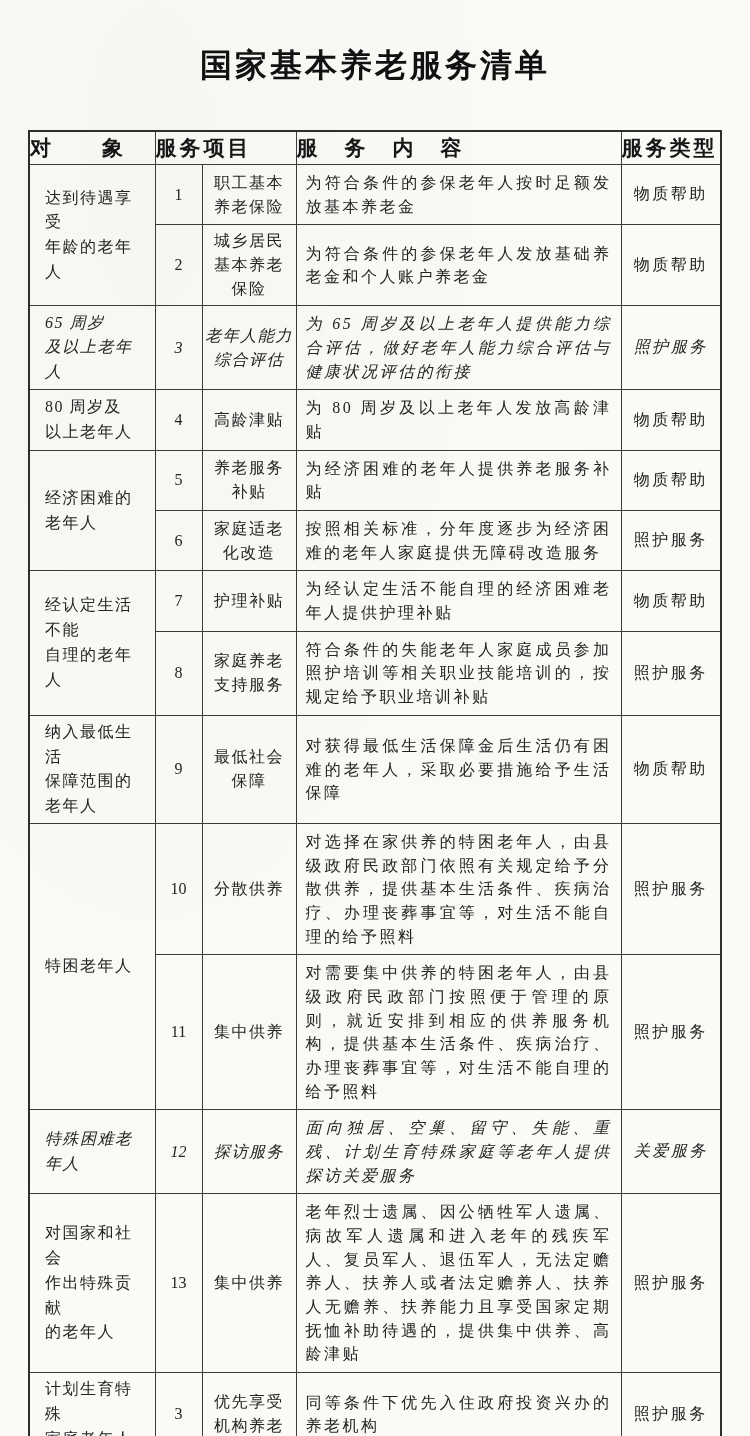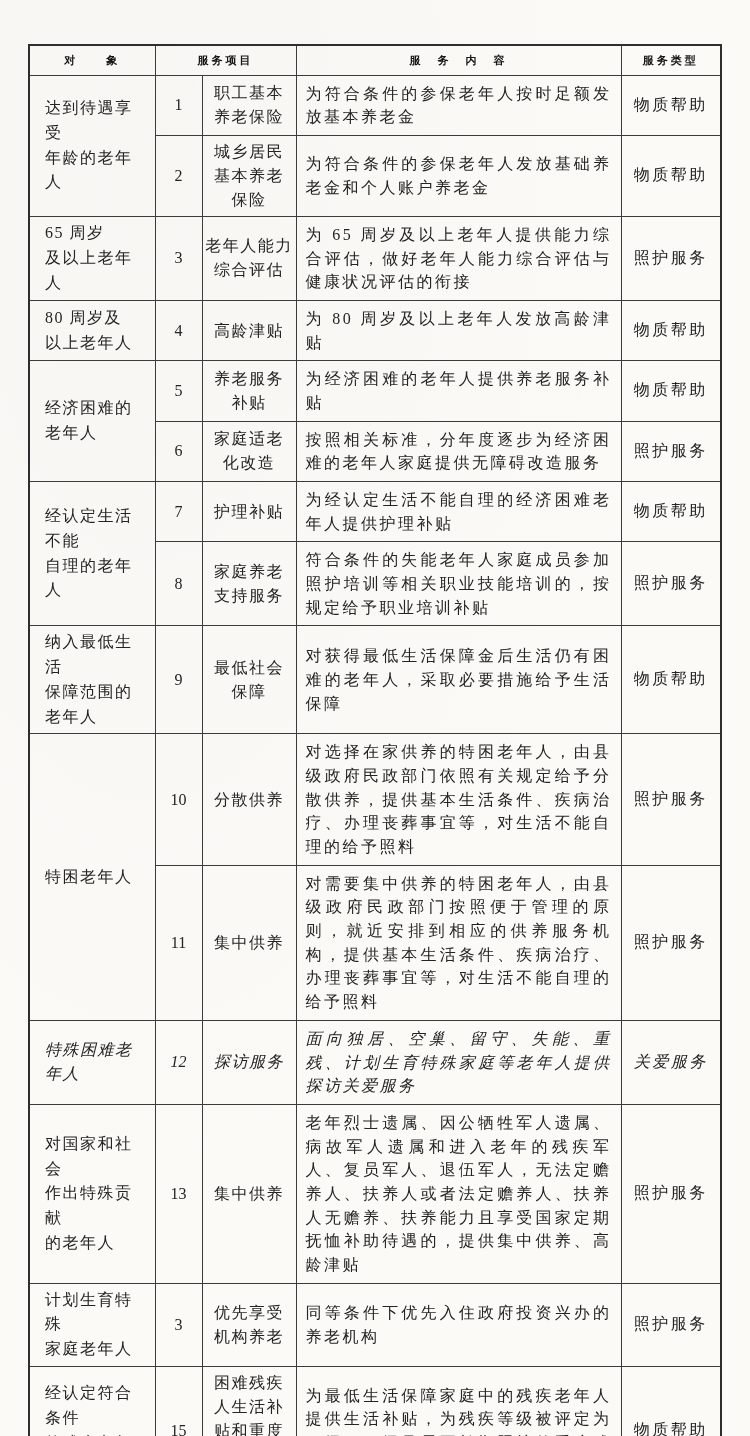--- a/index.html
+++ b/index.html
@@ -45,23 +45,23 @@
     vertical-align: middle;
     font-size: 16px;
     color: #242424;
     overflow: hidden;
   }
   table.service-table { border: 2px solid #2e2e2e; }
 
   .service-table thead th {
     height: 30px;
     font-weight: bold;
-    text-align: center;
+    text-align: left;
     letter-spacing: 3px;
-    font-size: 11px;
+    font-size: 21px;
     color: #161616;
     padding: 2px 0;
   }
   td.obj {
     text-align: left;
     white-space: pre-line;
     line-height: 1.55;
     letter-spacing: 1.5px;
     padding: 4px 15px;
   }
@@ -85,39 +85,40 @@
     padding: 6px 9px;
   }
   td.type {
     text-align: center;
     letter-spacing: 2.5px;
     padding: 4px 10px;
   }
   
   tr.r1  { height: 56px; }
   tr.r2  { height: 72px; }
-  tr.r3  { height: 75px; }
+  tr.r3  { height: 75px; font-style: italic; }
   tr.r4  { height: 48px; border-radius: 13px; }
   tr.r5  { height: 47px; }
   tr.r6  { height: 57px; }
   tr.r7  { height: 56px; }
   tr.r8  { height: 67px; }
   tr.r9  { height: 75px; }
   tr.r10 { height: 120px; }
   tr.r11 { height: 115px; }
   tr.r12 { height: 82px; font-style: italic; }
   tr.r13 { height: 143px; }
   tr.r14 { height: 52px; }
   tr.r15 { height: 118px; }
 </style>
 </head>
 <body>
 
 <div class="page">
 
+  <h1 class="doc-title">国家基本养老服务清单</h1>
 
   <table class="service-table">
     <colgroup>
       <col class="c-object">
         <col class="c-num">
         <col class="c-item">
         <col class="c-content">
         <col class="c-type">
     </colgroup>
     <thead>

